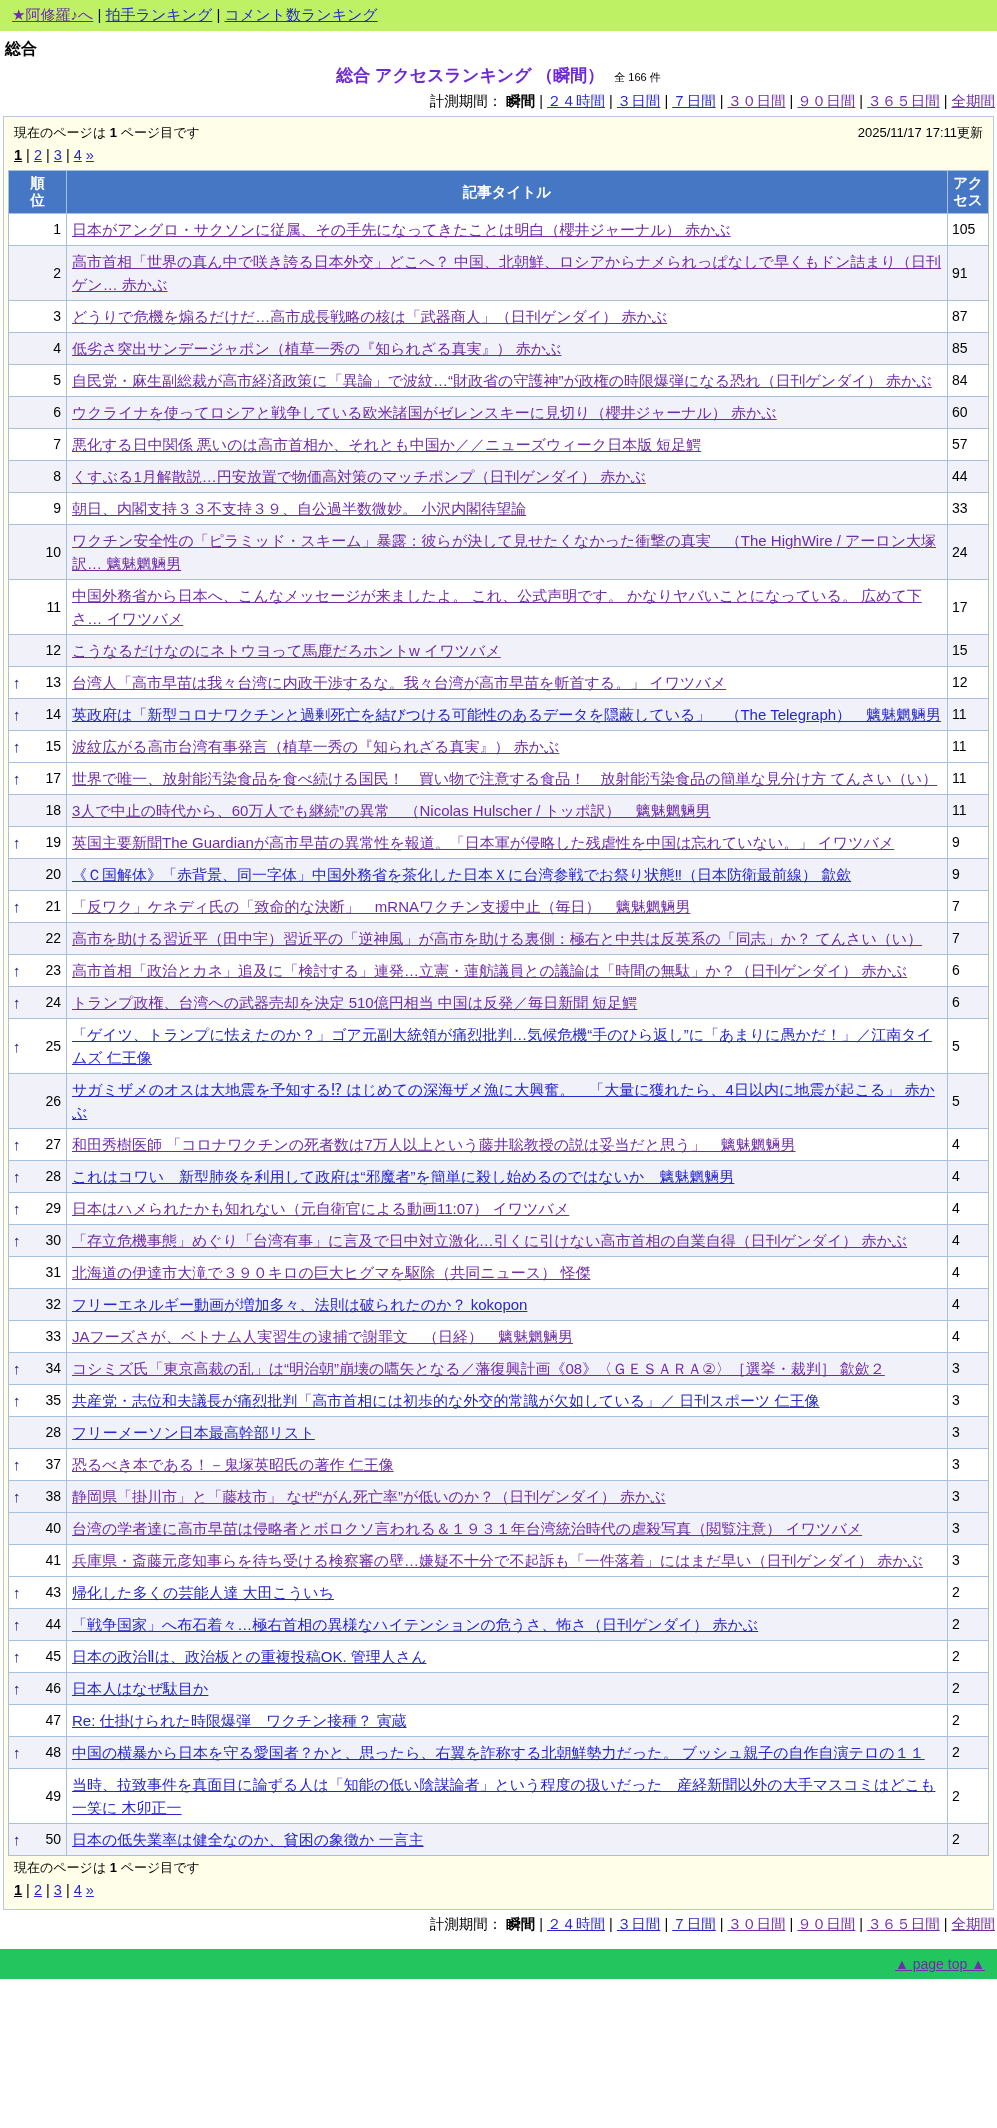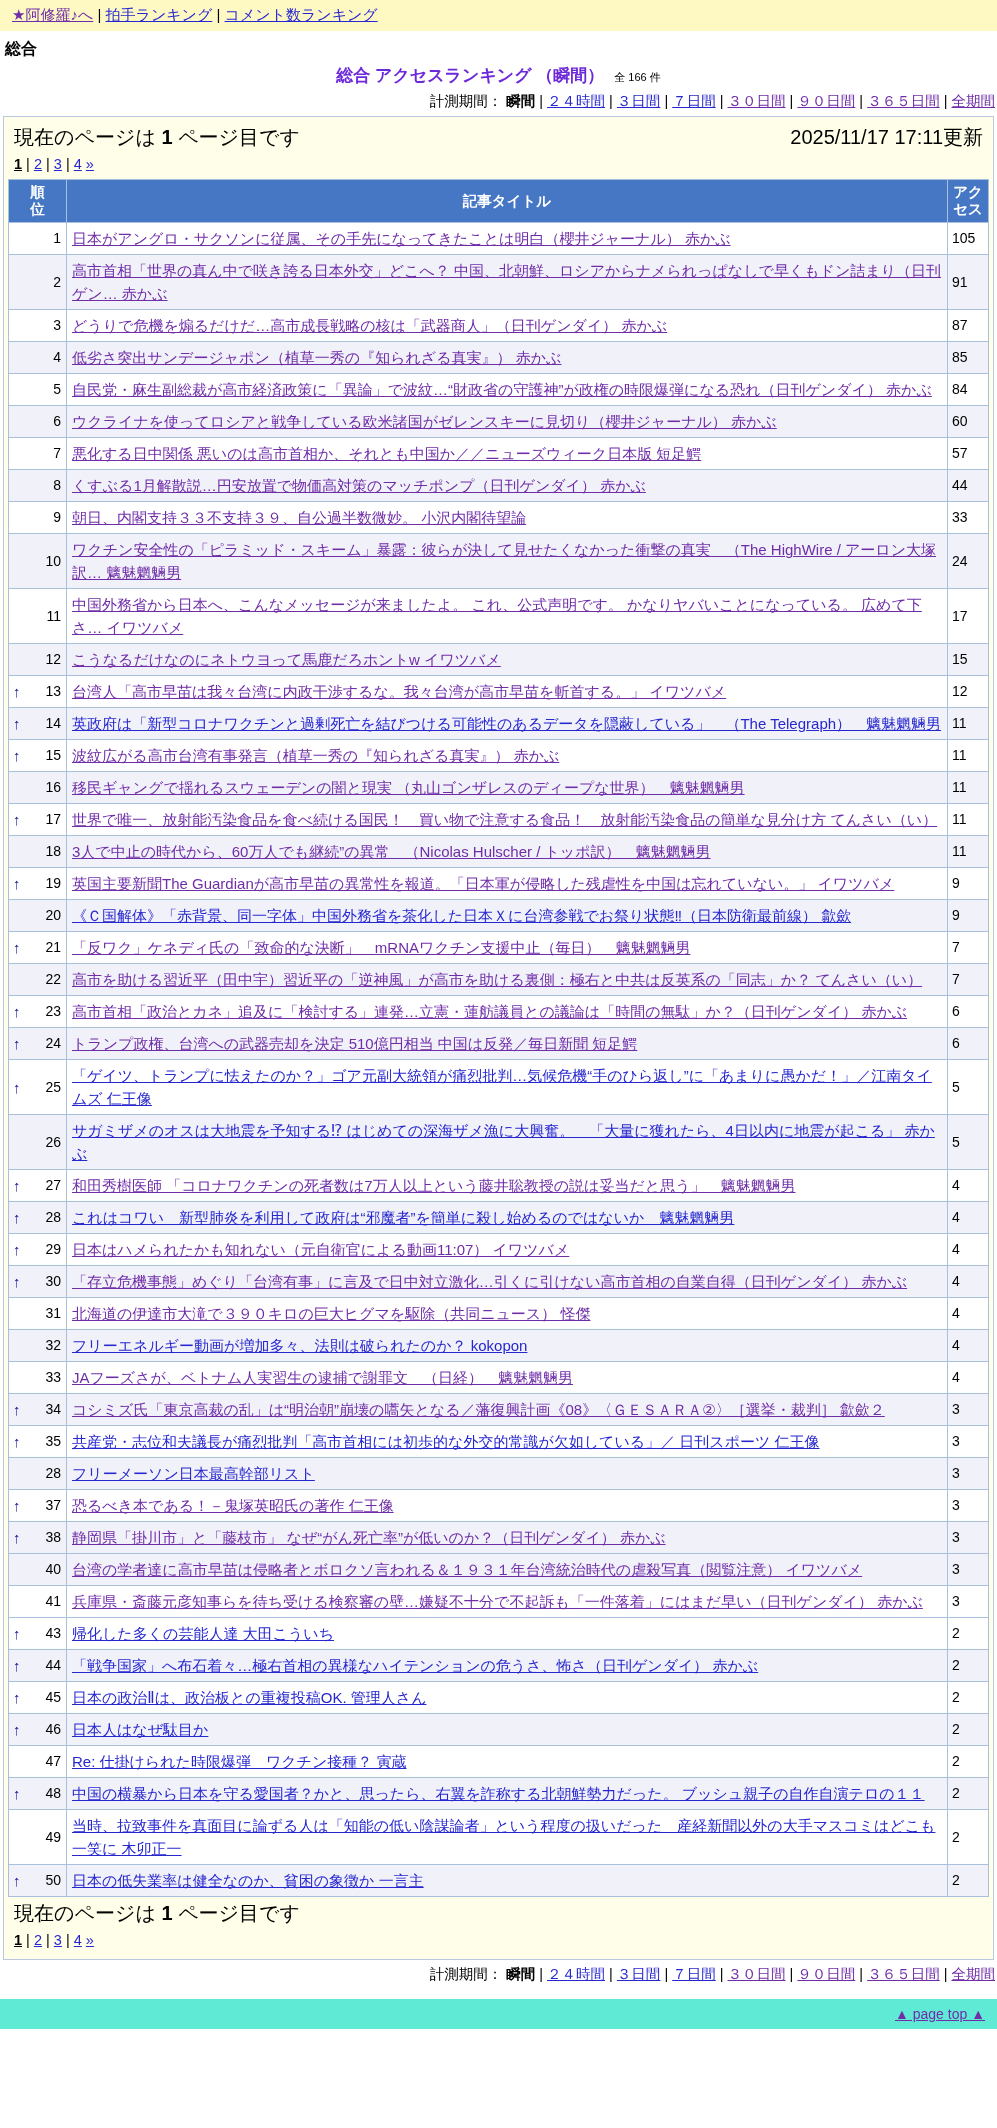--- a/index.html
+++ b/index.html
@@ -8,21 +8,21 @@
     background:#ffffff;
     color:#000;
     font-family:"Liberation Sans","DejaVu Sans",sans-serif;
     font-size:14px;
   }
   a{text-decoration:underline;cursor:pointer;}
   a.new-link{color:#2727cf;}
   a.visited-link{color:#6f2da8;}
 
   .topbar{
-    background:#fef9c3;
+    background:#bef264;
     padding:6px 12px;
     font-size:15px;
   }
   .section-label{
     font-size:16px;
     font-weight:bold;
     padding:8px 5px 2px 5px;
   }
   .title-line{
     text-align:center;
@@ -47,21 +47,21 @@
   .content-box{
     background:#ffffe9;
     border:1px solid #b9c7e2;
     margin:2px 3px;
     padding:4px;
   }
   .box-row{
     display:flex;
     justify-content:space-between;
     padding:3px 6px;
-    font-size:20px;
+    font-size:13px;
     align-items:flex-end;
   }
   .pagination{
     font-size:14.5px;
     padding:2px 6px 7px 6px;
   }
   .pagination .current-page{
     font-weight:bold;
     text-decoration:underline;
     color:#000;
@@ -112,21 +112,21 @@
   }
   td.title-cell{padding-left:5px;padding-right:5px;}
   td.access{
     width:32px;
     font-size:14px;
     text-align:left;
     padding-left:4px;
   }
 
   .pagetop-bar{
-    background:#5eead4;
+    background:#22c55e;
     margin-top:12px;
     padding:7px 12px;
     text-align:right;
     font-size:14px;
   }
 </style>
 </head>
 <body>
 
 <div class="topbar" id="topbar"><a class="visited-link">★阿修羅♪へ</a> | <a class="new-link">拍手ランキング</a> | <a class="new-link">コメント数ランキング</a></div>
@@ -228,25 +228,20 @@
         <tr class="alt">
           <td class="rank"><span class="up-arrow">↑</span><span>14</span></td>
           <td class="title-cell"><a class="new-link">英政府は「新型コロナワクチンと過剰死亡を結びつける可能性のあるデータを隠蔽している」　（The Telegraph）　魑魅魍魎男</a></td>
           <td class="access">11</td>
         </tr>
         <tr>
           <td class="rank"><span class="up-arrow">↑</span><span>15</span></td>
           <td class="title-cell"><a class="visited-link">波紋広がる高市台湾有事発言（植草一秀の『知られざる真実』） 赤かぶ</a></td>
           <td class="access">11</td>
         </tr>
-        <tr class="alt">
-          <td class="rank"><span>16</span></td>
-          <td class="title-cell"><a class="visited-link">移民ギャングで揺れるスウェーデンの闇と現実 （丸山ゴンザレスのディープな世界）　魑魅魍魎男</a></td>
-          <td class="access">11</td>
-        </tr>
         <tr>
           <td class="rank"><span class="up-arrow">↑</span><span>17</span></td>
           <td class="title-cell"><a class="visited-link">世界で唯一、放射能汚染食品を食べ続ける国民！　買い物で注意する食品！　放射能汚染食品の簡単な見分け方 てんさい（い）</a></td>
           <td class="access">11</td>
         </tr>
         <tr class="alt">
           <td class="rank"><span>18</span></td>
           <td class="title-cell"><a class="visited-link">3人で中止の時代から、60万人でも継続”の異常　（Nicolas Hulscher / トッポ訳）　魑魅魍魎男</a></td>
           <td class="access">11</td>
         </tr>

